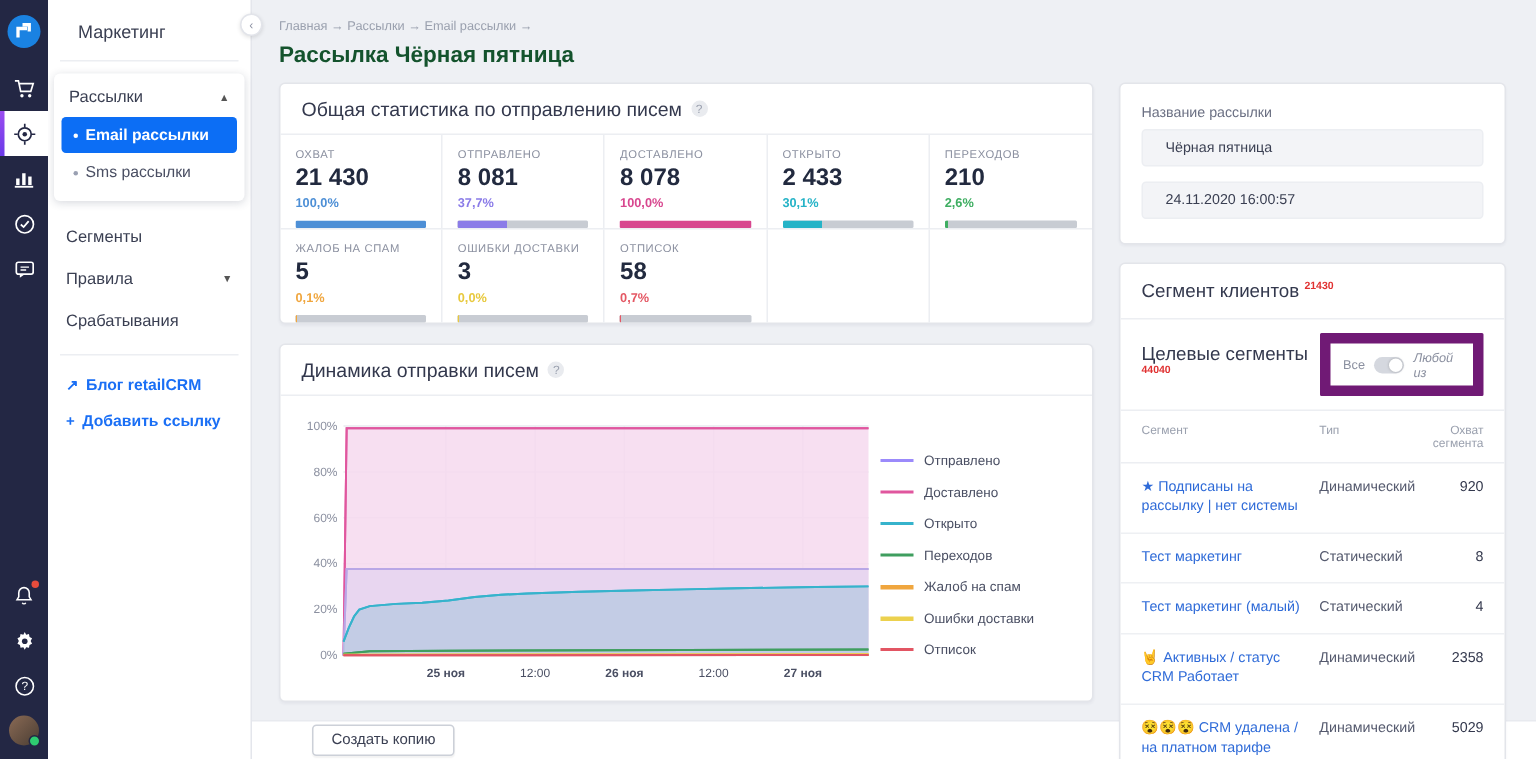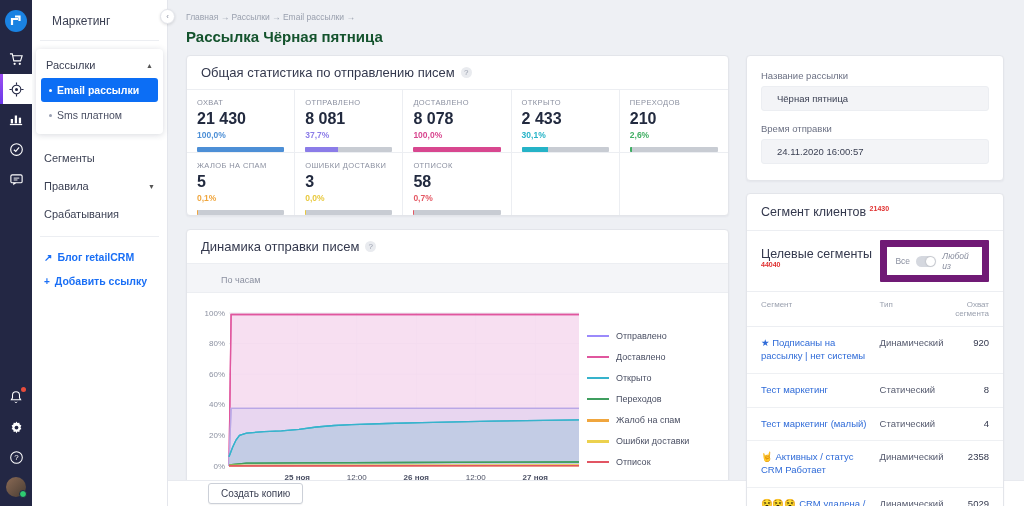--- a/index.html
+++ b/index.html
@@ -181,21 +181,21 @@
       <div class="nav-group-header">
         <span>Рассылки</span>
         <span class="caret">▲</span>
       </div>
       <div class="nav-sub active">
         <span class="dot"></span>
         <span>Email рассылки</span>
       </div>
       <div class="nav-sub">
         <span class="dot"></span>
-        <span>Sms платном</span>
+        <span>Sms рассылки</span>
       </div>
     </div>
     <div class="nav-item">
       <span>Сегменты</span>
     </div>
     <div class="nav-item">
       <span>Правила</span>
       <span class="caret">▼</span>
     </div>
     <div class="nav-item">
@@ -299,23 +299,20 @@
               <div class="stat-cell">
                 <div class="stat-bar none"></div>
               </div>
             </div>
         </div>
 
         <div class="card">
           <div class="card-title-row">
             <span>Динамика отправки писем</span>
             <span class="q-ic">?</span>
-          </div>
-          <div class="tabs-strip">
-            <span class="tab">По часам</span>
           </div>
           <div class="chart-wrap">
             <svg id="chart-svg" width="390" height="185">
                 <line x1="32" y1="163" x2="382" y2="163" stroke="#e8eaef" stroke-width="1"></line>
                 <text x="28" y="165.5" text-anchor="end" font-size="8" fill="#8b90a0">0%</text>
                 <line x1="32" y1="132.4" x2="382" y2="132.4" stroke="#e8eaef" stroke-width="1"></line>
                 <text x="28" y="134.9" text-anchor="end" font-size="8" fill="#8b90a0">20%</text>
                 <line x1="32" y1="101.8" x2="382" y2="101.8" stroke="#e8eaef" stroke-width="1"></line>
                 <text x="28" y="104.3" text-anchor="end" font-size="8" fill="#8b90a0">40%</text>
                 <line x1="32" y1="71.2" x2="382" y2="71.2" stroke="#e8eaef" stroke-width="1"></line>
@@ -384,21 +381,20 @@
               </div>
           </div>
         </div>
       </div>
 
       <div class="col-right">
 
         <div class="card details-card">
           <div class="field-label">Название рассылки</div>
           <input class="field-input" readonly="" value="Чёрная пятница" style="">
-          <div class="field-label">Время отправки</div>
           <input class="field-input" readonly="" value="24.11.2020 16:00:57" style="">
         </div>
 
         <div class="card seg-card">
           <div class="seg-title-row">
             <span>Сегмент клиентов</span> <sup class="red">21430</sup>
           </div>
           <div class="seg-sub-row">
             <div class="seg-sub-title">
               <span>Целевые сегменты</span> <sup class="red">44040</sup>

